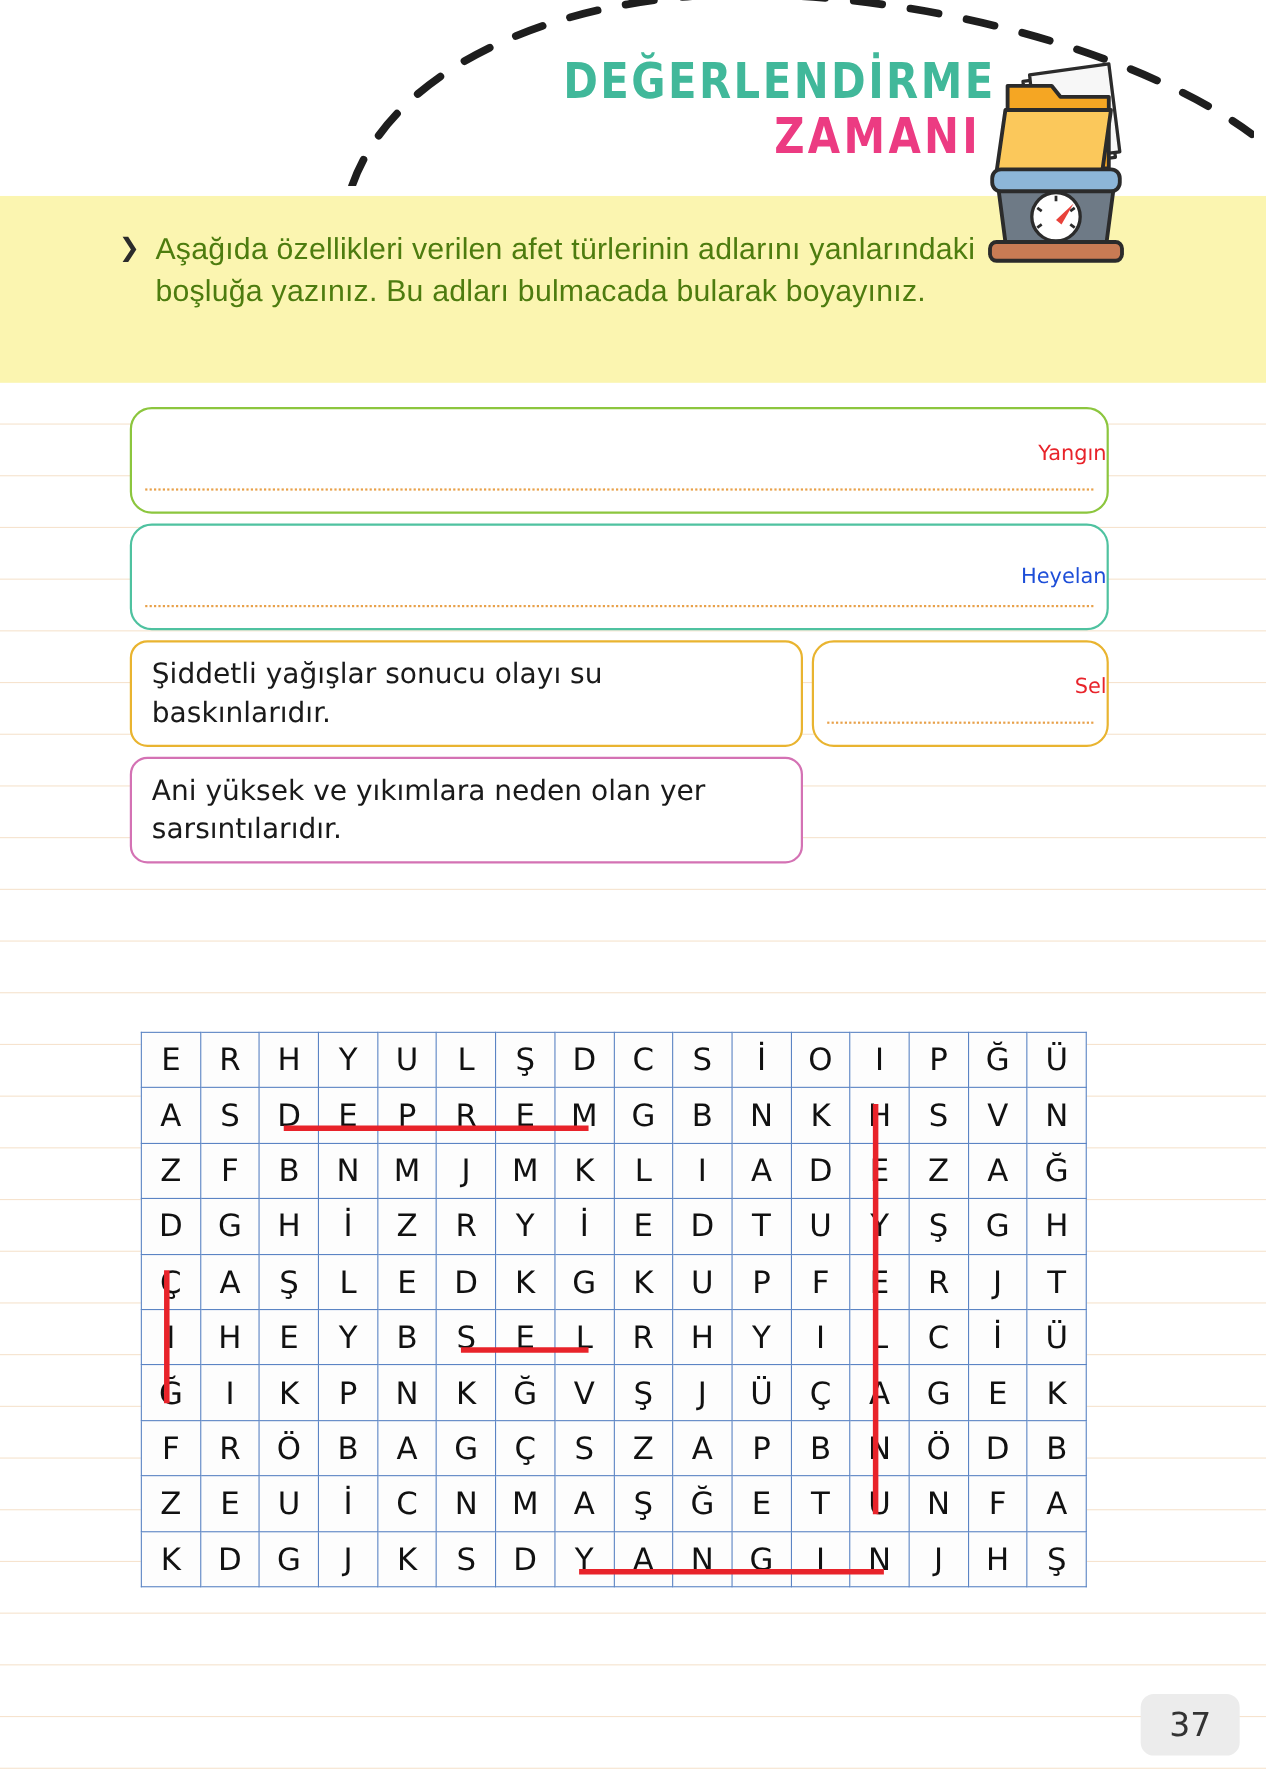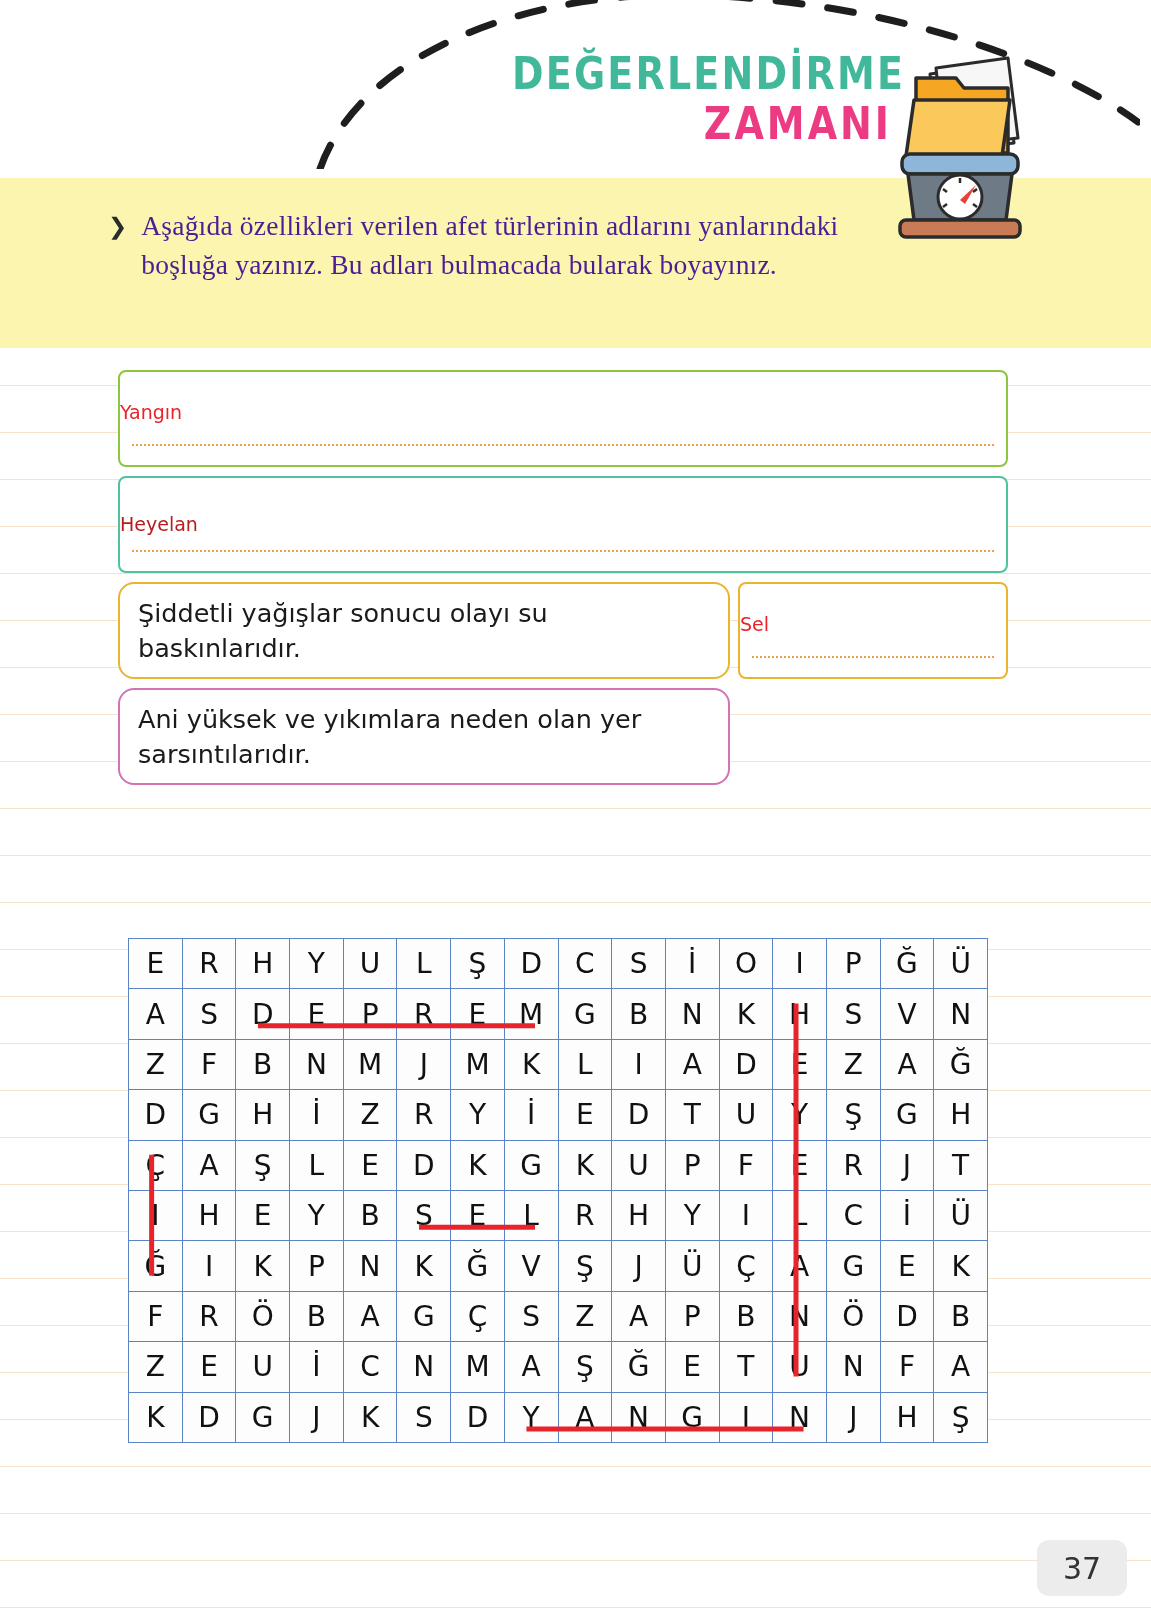--- a/index.html
+++ b/index.html
@@ -103,24 +103,24 @@
   #instruction-bullet {
     color: #2b2b2b;
     font-size: 23px;
     line-height: 1;
     margin-right: 14px;
     margin-top: 9px;
     flex: 0 0 auto;
     font-weight: 700;
   }
   #instruction-text {
-    font-family: Liberation Serif, serif;
+    font-family: Liberation Sans, sans-serif;
     font-size: 27.5px;
     line-height: 1.42;
-    color: #4c1d95;
+    color: #4d7c0f;
     letter-spacing: 0.2px;
     max-width: 790px;
   }
 
   
   #cards {
     position: absolute;
     top: 370px;
     left: 118px;
     width: 890px;
@@ -141,26 +141,26 @@
     align-items: center;
     padding: 0 18px;
     font-size: 25.5px;
     line-height: 1.35;
     color: #1a1a1a;
     font-family: "DejaVu Sans", sans-serif;
   }
   .card-answer {
     flex: 1;
     border: 2.5px solid #999;
-    border-radius: 8px;
+    border-radius: 20px;
     background: #ffffff;
     position: relative;
     display: flex;
     align-items: center;
-    justify-content: flex-start;
+    justify-content: flex-end;
   }
   .card-answer .answer-text {
     font-size: 19px;
     color: #e8232a;
     font-family: "DejaVu Sans", sans-serif;
     margin-bottom: 14px;
   }
   .card-answer .answer-rule {
     position: absolute;
     left: 12px; right: 12px;
@@ -300,21 +300,21 @@
 
 <div id="cards">
     <div class="card-row">
       <div class="card-answer" style="border-color: rgb(140, 198, 62);">
         <span class="answer-text" style="color: rgb(232, 35, 42);">Yangın</span>
         <div class="answer-rule"></div>
       </div>
     </div>
     <div class="card-row">
       <div class="card-answer" style="border-color: rgb(79, 194, 160);">
-        <span class="answer-text" style="color: #b91c1c; margin-top: 13px;">Heyelan</span>
+        <span class="answer-text" style="color: #1d4ed8; margin-top: 13px;">Heyelan</span>
         <div class="answer-rule"></div>
       </div>
     </div>
     <div class="card-row">
       <div class="card-desc" style="border-color: rgb(233, 180, 48);">Şiddetli yağışlar sonucu olayı su baskınlarıdır.</div>
       <div class="card-answer" style="border-color: rgb(233, 180, 48);">
         <span class="answer-text" style="color: rgb(232, 35, 42);">Sel</span>
         <div class="answer-rule"></div>
       </div>
     </div>

